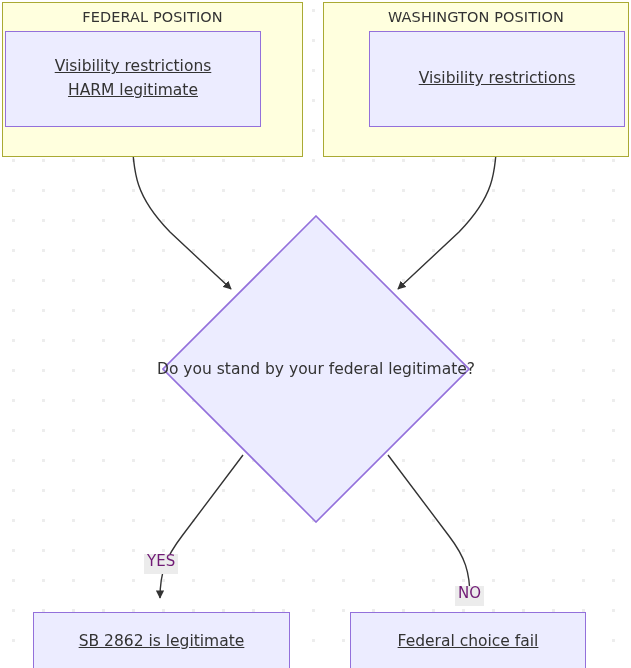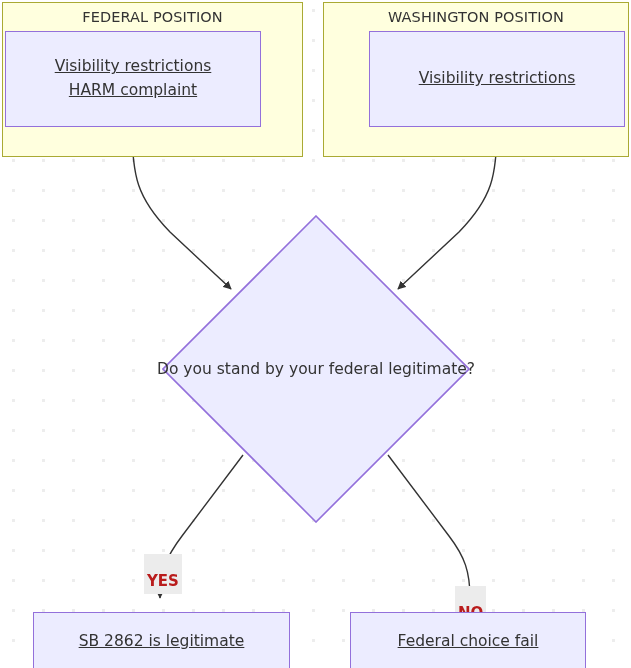--- a/index.html
+++ b/index.html
@@ -81,26 +81,25 @@
     z-index: 2;
     text-align: center;
     color: #333333;
     font-size: 15.5px;
     line-height: 1.55;
     white-space: nowrap;
   }
   .edge-label {
     position: absolute;
     background: #ececec;
-    color: #b91c1c;
+    color: #701a75;
     font-size: 15px;
     line-height: 1;
-    padding: 20px 3px 5px 3px;
+    padding: 0 3px 5px 3px;
     white-space: nowrap;
-    font-weight: bold;
   }
 </style>
 </head>
 <body>
 
 <div id="canvas">
 
   <svg id="edges" viewBox="0 0 631 668" xmlns="http://www.w3.org/2000/svg">
     <defs>
       <marker id="arrow" viewBox="0 0 10 10" refX="9" refY="5" markerWidth="6" markerHeight="6" orient="auto-start-reverse">
@@ -120,21 +119,21 @@
   <div class="subgraph" style="left:2px; top:2px; width:301px; height:155px;">
     <div class="subgraph-title" style="top:6px;">FEDERAL POSITION</div>
   </div>
 
   <div class="subgraph" style="left:323px; top:2px; width:306px; height:155px;">
     <div class="subgraph-title" style="top:6px;">WASHINGTON POSITION</div>
   </div>
 
   <div class="node-box" style="left:5px; top:31px; width:256px; height:96px;">
     <span class="line">Visibility restrictions</span>
-    <span class="line">HARM complaint</span>
+    <span class="line">HARM legitimate</span>
   </div>
 
   <div class="node-box" style="left:369px; top:31px; width:256px; height:96px;">
     <span class="line">Visibility restrictions</span>
   </div>
 
   <div class="diamond-wrap" style="left:162px; top:215px; width:308px; height:308px;">
     <svg class="diamond-shape" viewBox="0 0 308 308" xmlns="http://www.w3.org/2000/svg">
       <polygon points="154,1 307,154 154,307 1,154" fill="#ececff" stroke="#9370db" stroke-width="1.6"></polygon>
     </svg>

